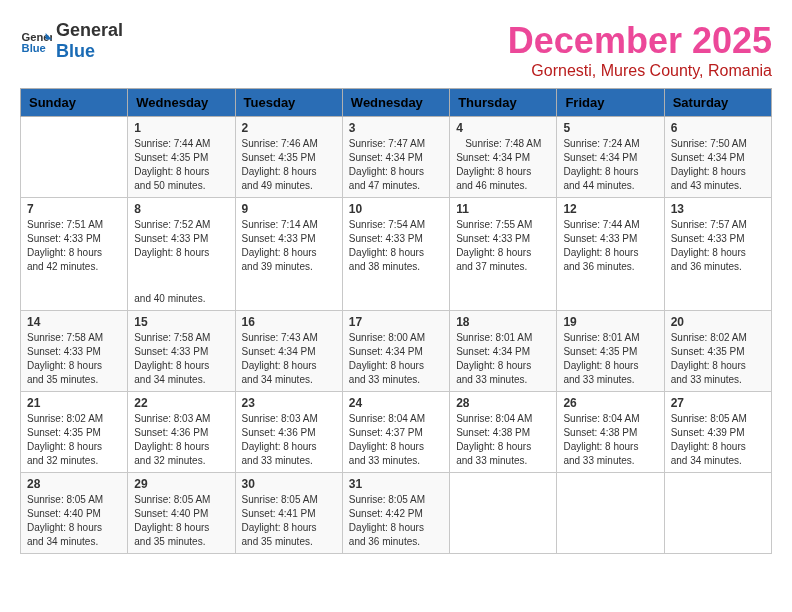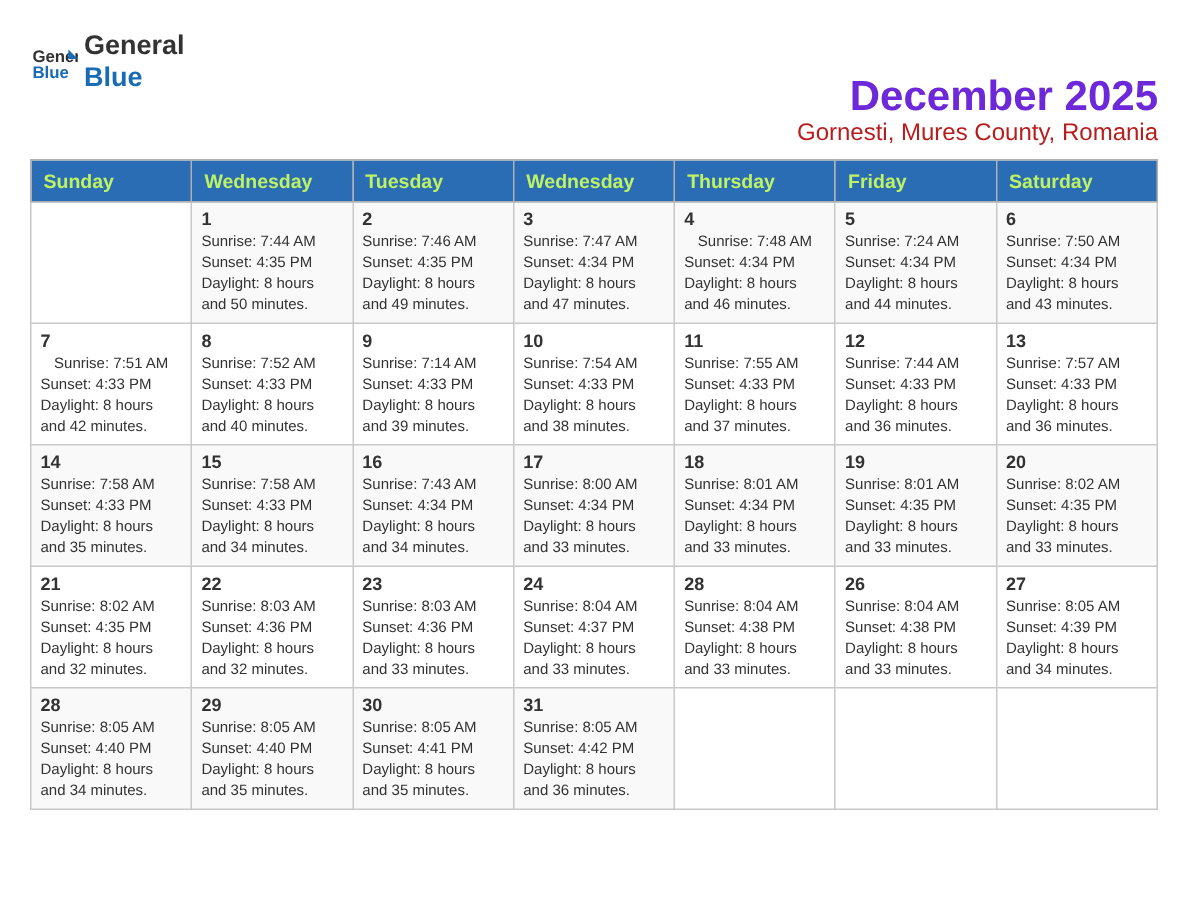--- a/index.html
+++ b/index.html
@@ -26,37 +26,36 @@
     .logo-blue { color: #1a6bb5; }
     .logo-icon {
       width: 32px;
       height: 32px;
       margin-right: 4px;
     }
     .title-block {
       text-align: right;
     }
     .month-title {
-      font-size: 28px;
+      font-size: 36px;
       font-weight: bold;
-      color: #6d28d9;
-      margin-top: 28px;
+      color: #ec4899;
     }
     .location-title {
       font-size: 16px;
       color: #b91c1c;
     }
     table {
       width: 100%;
       border-collapse: collapse;
       margin-top: 8px;
     }
     thead tr th {
       background-color: #2a6db5;
-      color: #bef264;
+      color: #000000;
       text-align: left;
       padding: 6px 8px;
       font-size: 13px;
       font-weight: bold;
       border: 1px solid #b0b0b0;
     }
     tbody tr td {
       vertical-align: top;
       border: 1px solid #c8c8c8;
       padding: 4px 6px;
@@ -161,31 +160,31 @@
           <span class="day-num">6</span>
           <span class="cell-text" style="display: block;">Sunrise: 7:50 AM</span>
           <span class="cell-text" style="display: block;">Sunset: 4:34 PM</span>
           <span class="cell-text" style="display: block;">Daylight: 8 hours</span>
           <span class="cell-text" style="display: block;">and 43 minutes.</span>
         </td>
       </tr>
       <tr>
         <td>
           <span class="day-num">7</span>
-          <span class="cell-text" style="display: block; text-align: center;">Sunrise: 7:51 AM</span>
+          <span class="cell-text" style="display: block;">Sunrise: 7:51 AM</span>
           <span class="cell-text" style="display: block;">Sunset: 4:33 PM</span>
           <span class="cell-text" style="display: block;">Daylight: 8 hours</span>
           <span class="cell-text" style="display: block;">and 42 minutes.</span>
         </td>
         <td>
           <span class="day-num">8</span>
           <span class="cell-text" style="display: block;">Sunrise: 7:52 AM</span>
           <span class="cell-text" style="display: block;">Sunset: 4:33 PM</span>
           <span class="cell-text" style="display: block;">Daylight: 8 hours</span>
-          <span class="cell-text" style="display: block;">and 40 minutes.</span>
+          <span class="cell-text" style="display: block; margin-top: 32px;">and 40 minutes.</span>
         </td>
         <td>
           <span class="day-num">9</span>
           <span class="cell-text" style="display: block;">Sunrise: 7:14 AM</span>
           <span class="cell-text" style="display: block;">Sunset: 4:33 PM</span>
           <span class="cell-text" style="display: block;">Daylight: 8 hours</span>
           <span class="cell-text" style="display: block;">and 39 minutes.</span>
         </td>
         <td>
           <span class="day-num">10</span>

